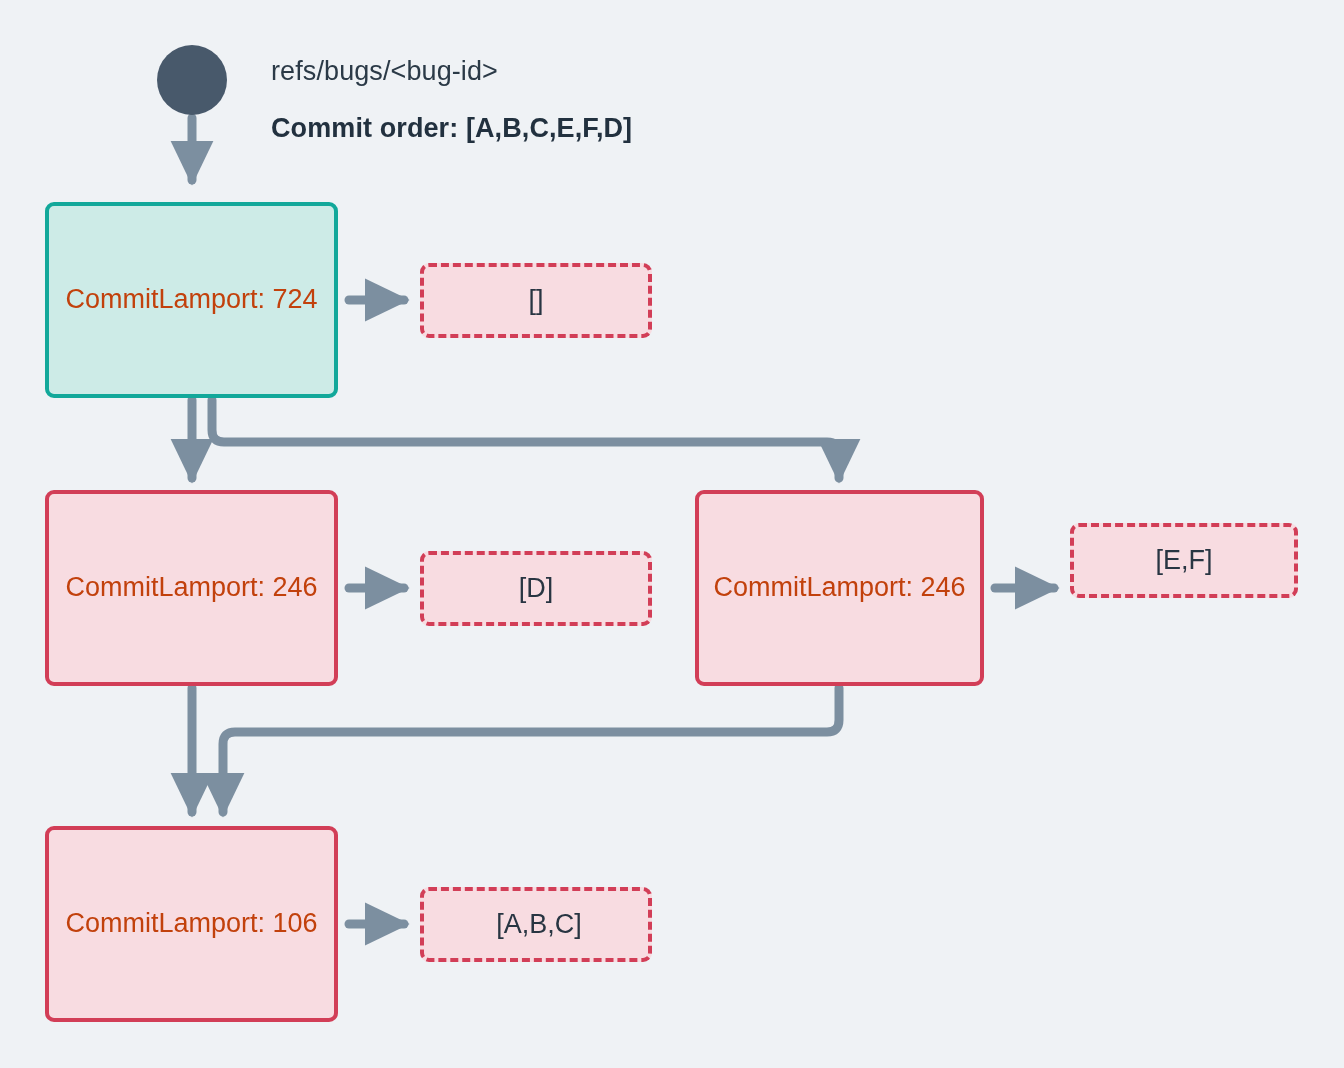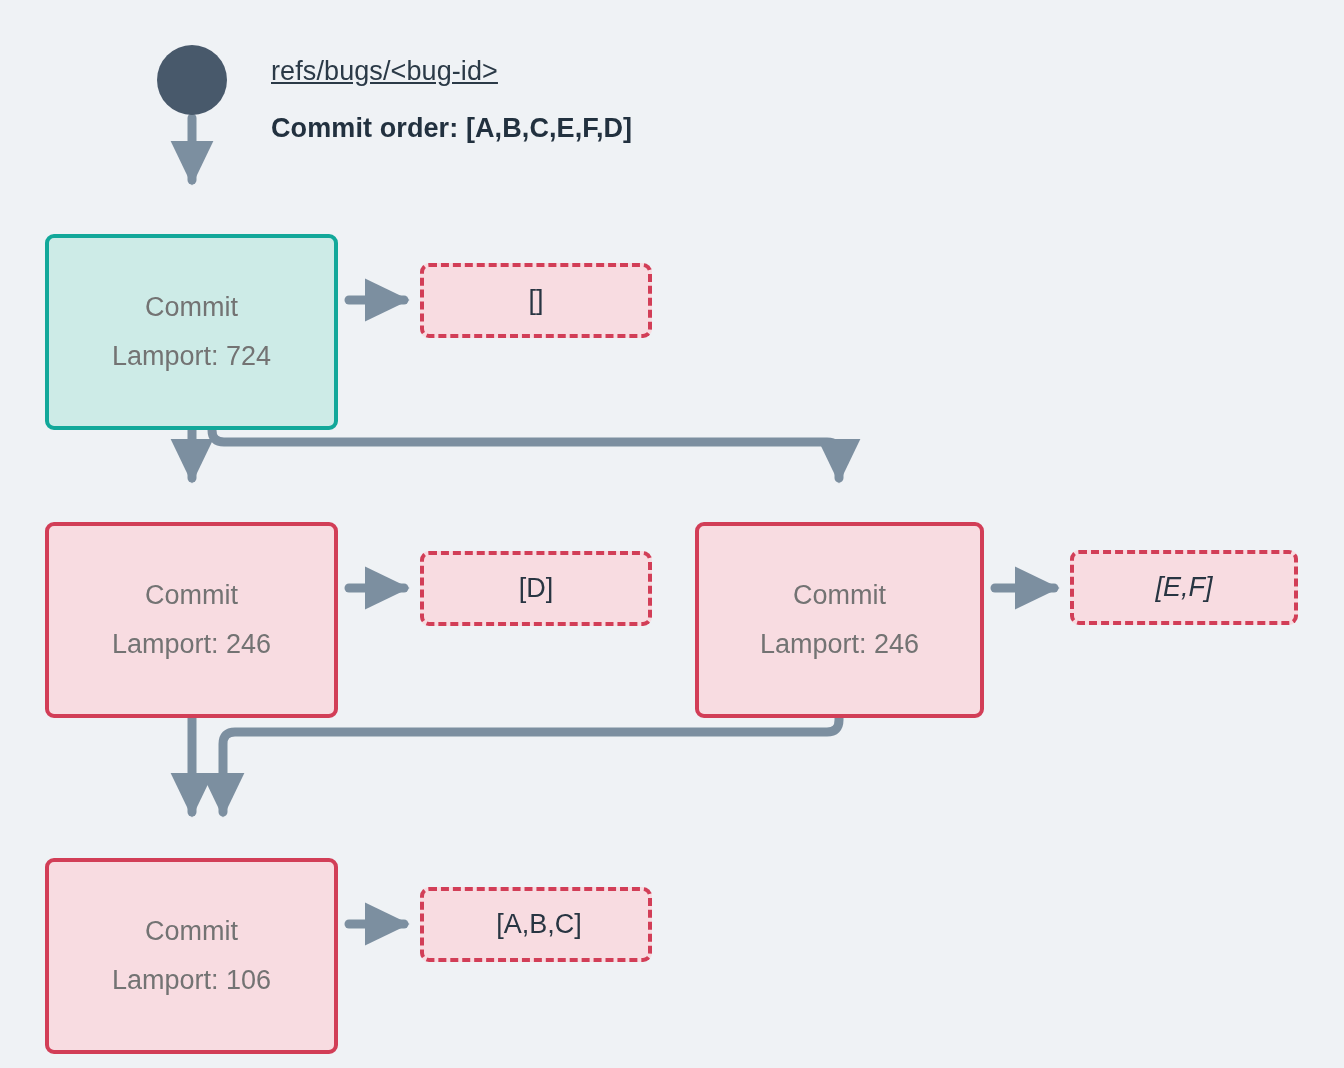--- a/index.html
+++ b/index.html
@@ -35,46 +35,44 @@
     background: #48596b;
   }
   .ref-label {
     position: absolute;
     left: 271px;
     top: 56px;
     font-size: 27px;
     color: #2b3a47;
     white-space: nowrap;
     letter-spacing: .1px;
-    text-decoration: underline;
   }
   .order-label {
     position: absolute;
     left: 271px;
     top: 113px;
     font-size: 27px;
     font-weight: bold;
     color: #22313f;
     white-space: nowrap;
     letter-spacing: .1px;
   }
   .commit-node {
     position: absolute;
     box-sizing: border-box;
     border-radius: 9px;
     border: 4px solid #d23e57;
     background: #f8dce1;
     display: flex;
-    flex-direction: column;
+    flex-direction: row;
     align-items: center;
     justify-content: center;
-    color: #737373;
+    color: #c2410c;
     font-size: 27px;
     line-height: 1.82;
-    margin-top: 32px;
   }
   .commit-node.is-head {
     border-color: #12a89a;
     background: #cdebe7;
   }
   .commit-node .ln {
     white-space: nowrap;
   }
   .ops-node {
     position: absolute;
@@ -129,21 +127,21 @@
   <div class="commit-node" style="left:45px; top:490px; width:293px; height:196px;">
     <div class="ln">Commit</div>
     <div class="ln">Lamport: 246</div>
   </div>
   <div class="ops-node" style="left:420px; top:551px; width:232px; height:75px;">[D]</div>
 
   <div class="commit-node" style="left:695px; top:490px; width:289px; height:196px;">
     <div class="ln">Commit</div>
     <div class="ln">Lamport: 246</div>
   </div>
-  <div class="ops-node" style="left:1070px; top:550px; width:228px; height:75px;font-style:italic;">[E,F]</div>
+  <div class="ops-node" style="left:1070px; top:523px; width:228px; height:75px;">[E,F]</div>
 
   <div class="commit-node" style="left:45px; top:826px; width:293px; height:196px;">
     <div class="ln">Commit</div>
     <div class="ln">Lamport: 106</div>
   </div>
   <div class="ops-node" style="left:420px; top:887px; width:232px; height:75px;padding-left:6px;">[A,B,C]</div>
 
 </div>
 
 </body></html>

